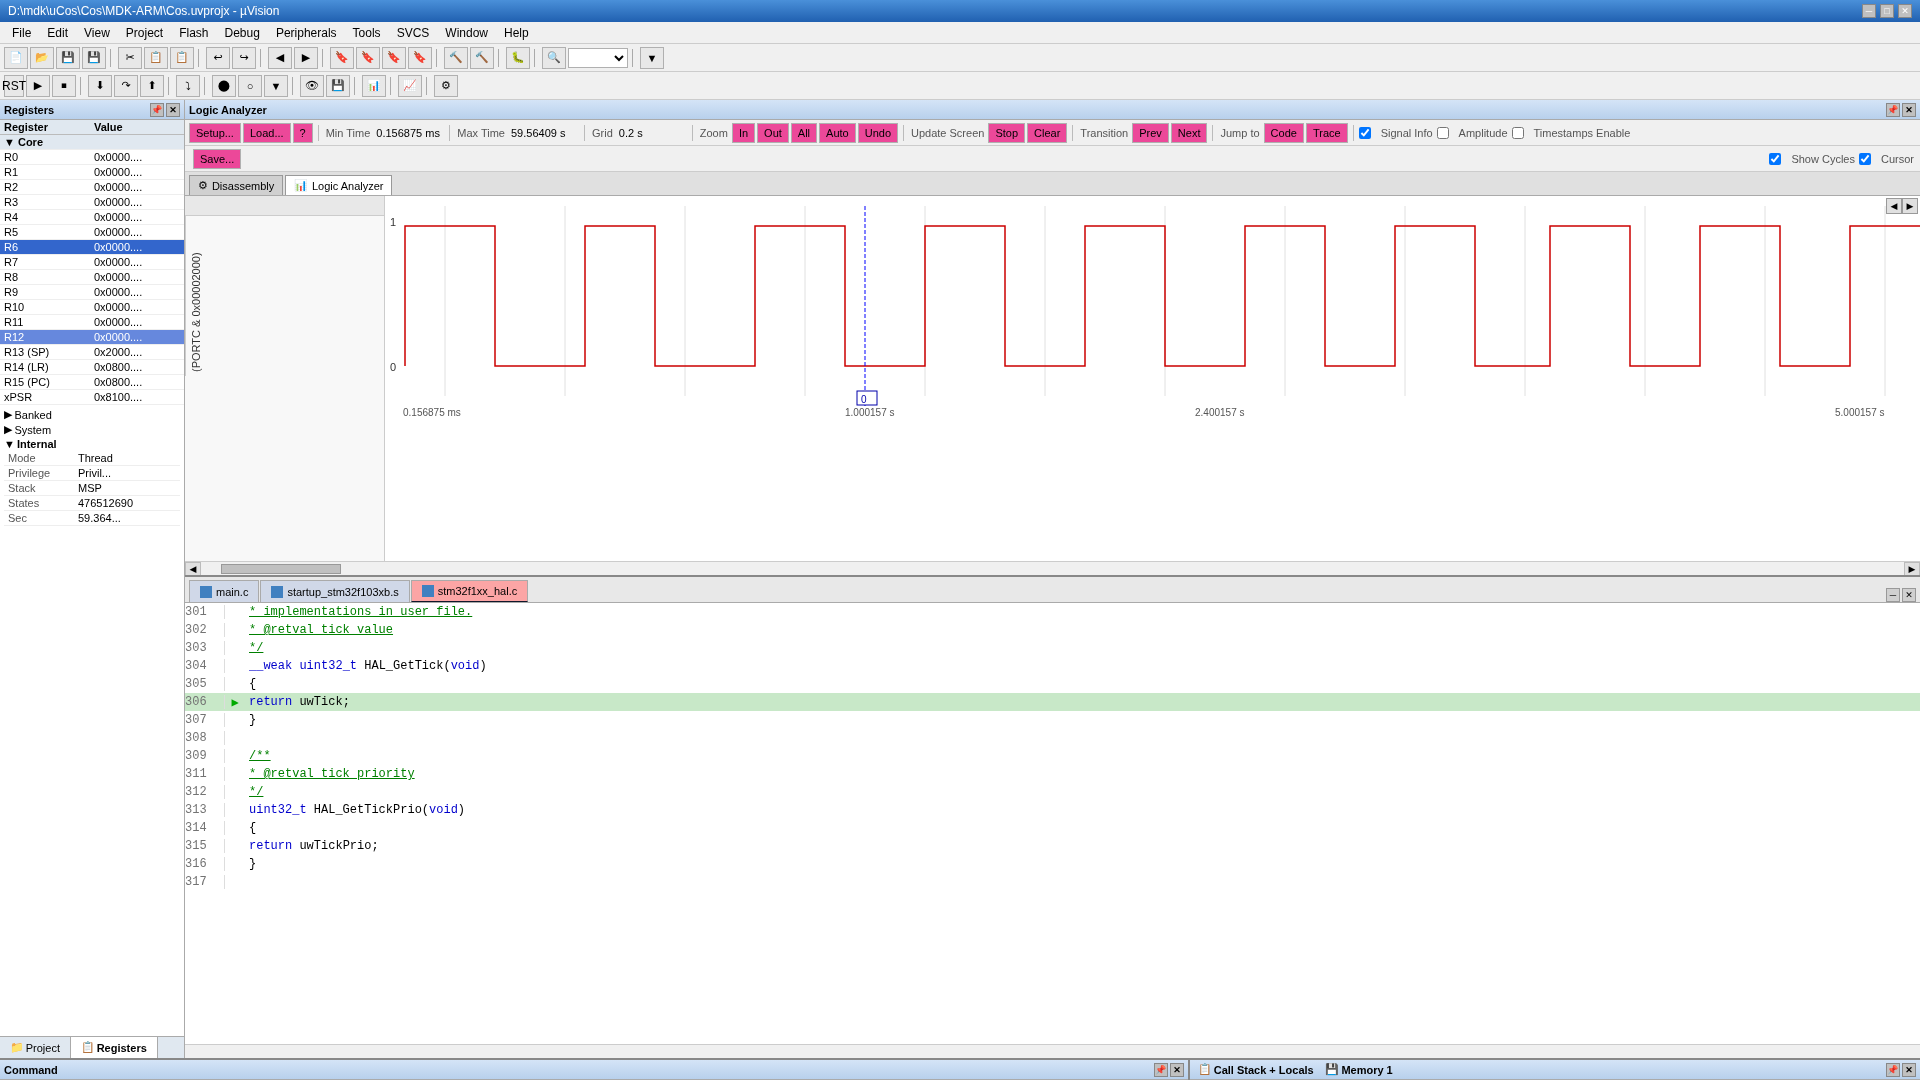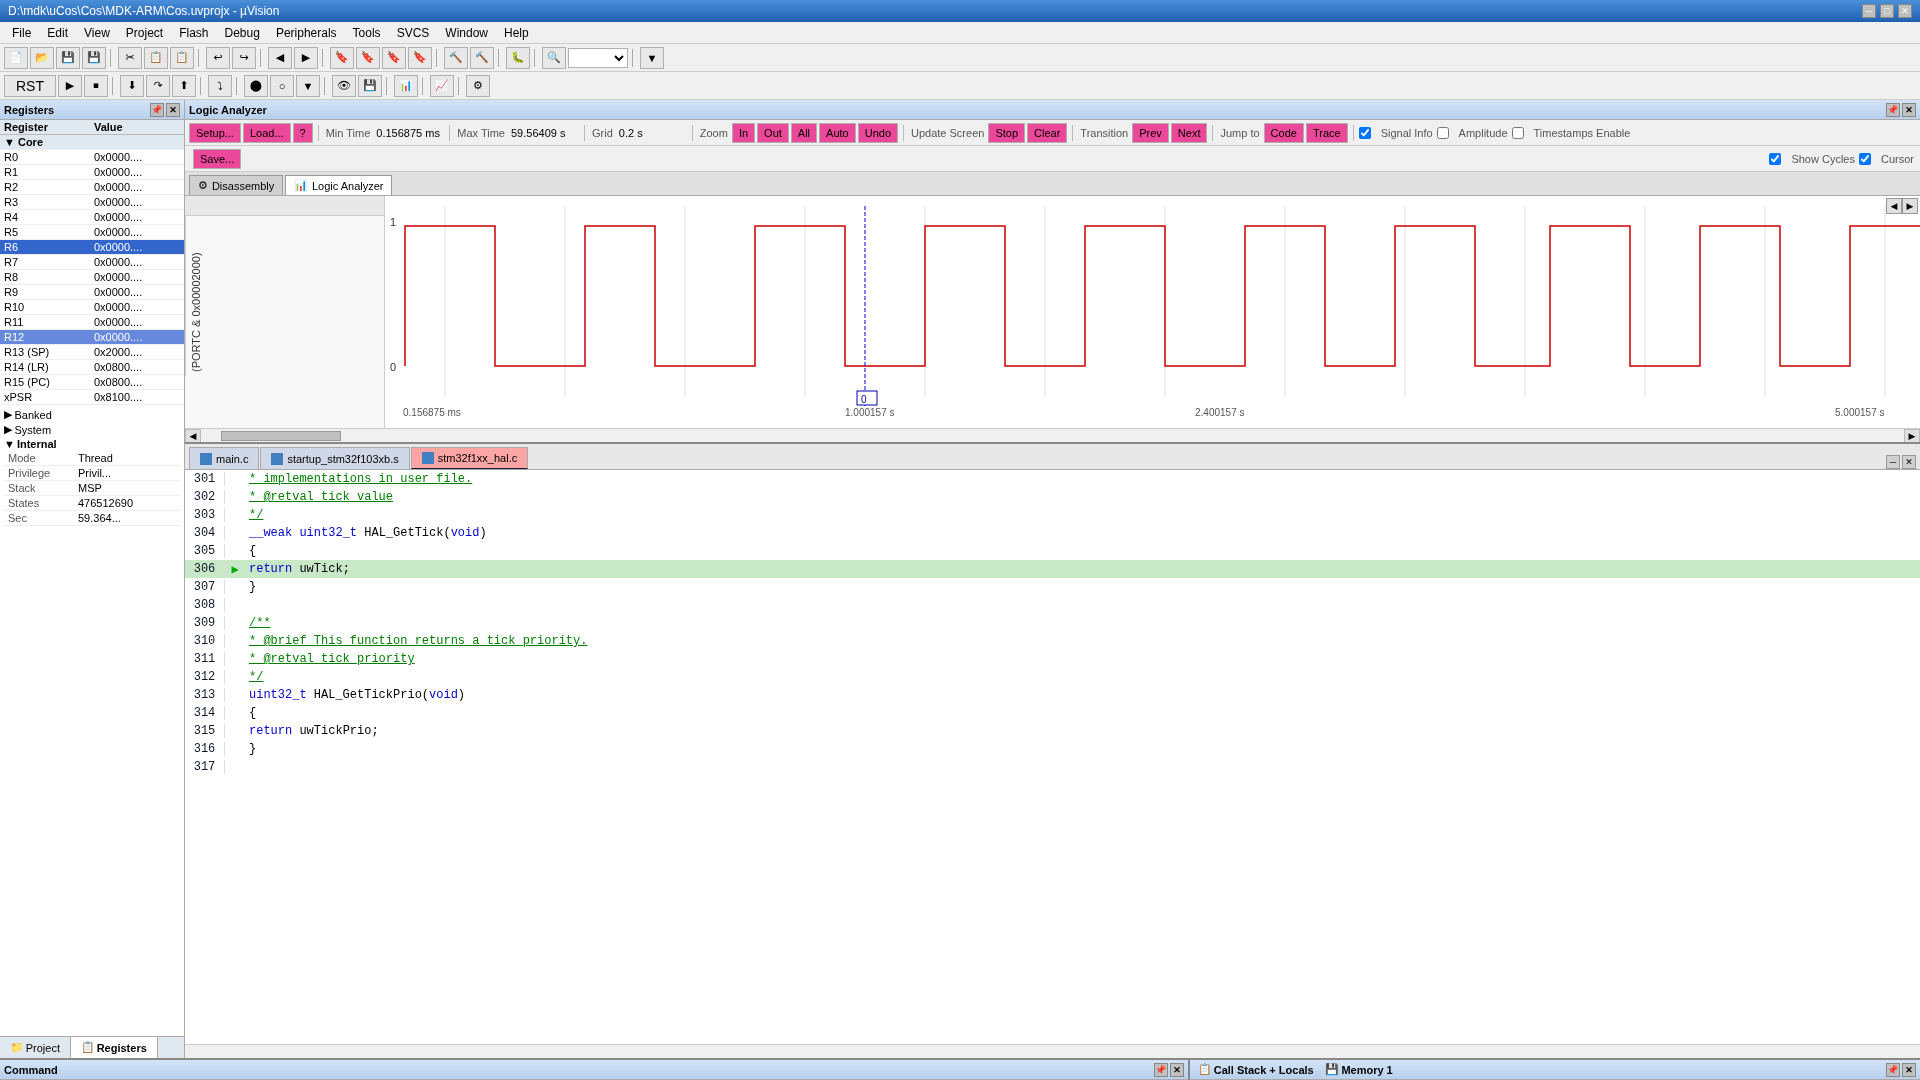--- a/index.html
+++ b/index.html
@@ -167,21 +167,21 @@
       flex: 1;
       display: flex;
       flex-direction: column;
       overflow: hidden;
     }
 
     
     .la-panel {
       background: white;
       border-bottom: 2px solid #888;
-      height: 344px;
+      height: 477px;
       display: flex;
       flex-direction: column;
       overflow: hidden;
     }
     .la-toolbar {
       background: #f0f0f0;
       height: 26px;
       display: flex;
       align-items: center;
       gap: 2px;
@@ -264,23 +264,23 @@
     }
     .code-line {
       display: flex;
       height: 18px;
       align-items: center;
     }
     .code-line.highlight { background: #c8e8c8; }
     .line-num {
       width: 40px;
       min-width: 40px;
-      text-align: center;
+      text-align: left;
       padding-right: 0;
-      color: #0f172a;
+      color: #737373;
       border-right: 1px solid #ddd;
       user-select: none;
     }
     .line-arrow {
       width: 20px;
       min-width: 20px;
       display: flex;
       align-items: center;
       justify-content: center;
       color: #00aa00;
@@ -453,21 +453,21 @@
   <div class="tb-sep"></div>
   <div class="tb-btn">🐛</div>
   <div class="tb-sep"></div>
   <div class="tb-btn">🔍</div>
   <select class="tb-dropdown"></select>
   <div class="tb-sep"></div>
   <div class="tb-btn">▼</div>
 </div>
 
 <div class="toolbar2">
-  <div class="tb-btn" style="width:52px;font-size:14px">RST</div>
+  <div class="tb-btn" style="width:20px;font-size:12px">RST</div>
   <div class="tb-btn">▶</div>
   <div class="tb-btn">⏹</div>
   <div class="tb-sep"></div>
   <div class="tb-btn">⬇</div>
   <div class="tb-btn">↷</div>
   <div class="tb-btn">⬆</div>
   <div class="tb-sep"></div>
   <div class="tb-btn">⤵</div>
   <div class="tb-sep"></div>
   <div class="tb-btn">⬤</div>
@@ -847,25 +847,20 @@
           <span class="line-num">308</span>
           <span class="line-arrow"></span>
           <span class="line-code"></span>
         </div>
         <div class="code-line">
           <span class="line-num">309</span>
           <span class="line-arrow"></span>
           <span class="line-code code-comment">/**</span>
         </div>
         <div class="code-line">
-          <span class="line-num">310</span>
-          <span class="line-arrow"></span>
-          <span class="line-code code-comment">  * @brief <span style="color:#008000;">This function returns a tick priority.</span></span>
-        </div>
-        <div class="code-line">
           <span class="line-num">311</span>
           <span class="line-arrow"></span>
           <span class="line-code code-comment">  * @retval tick priority</span>
         </div>
         <div class="code-line">
           <span class="line-num">312</span>
           <span class="line-arrow"></span>
           <span class="line-code code-comment">  */</span>
         </div>
         <div class="code-line">

